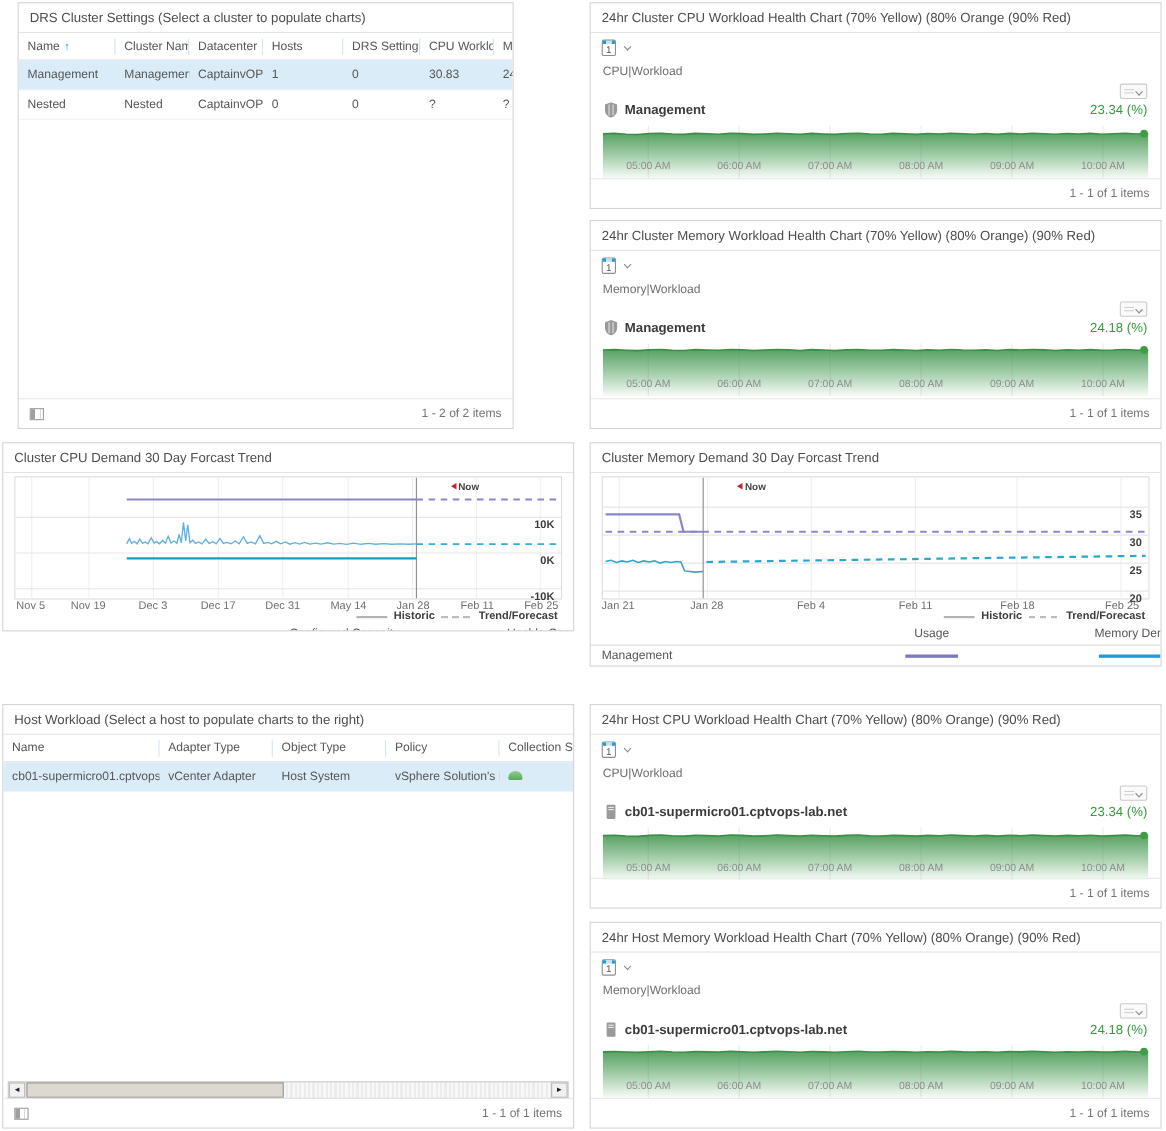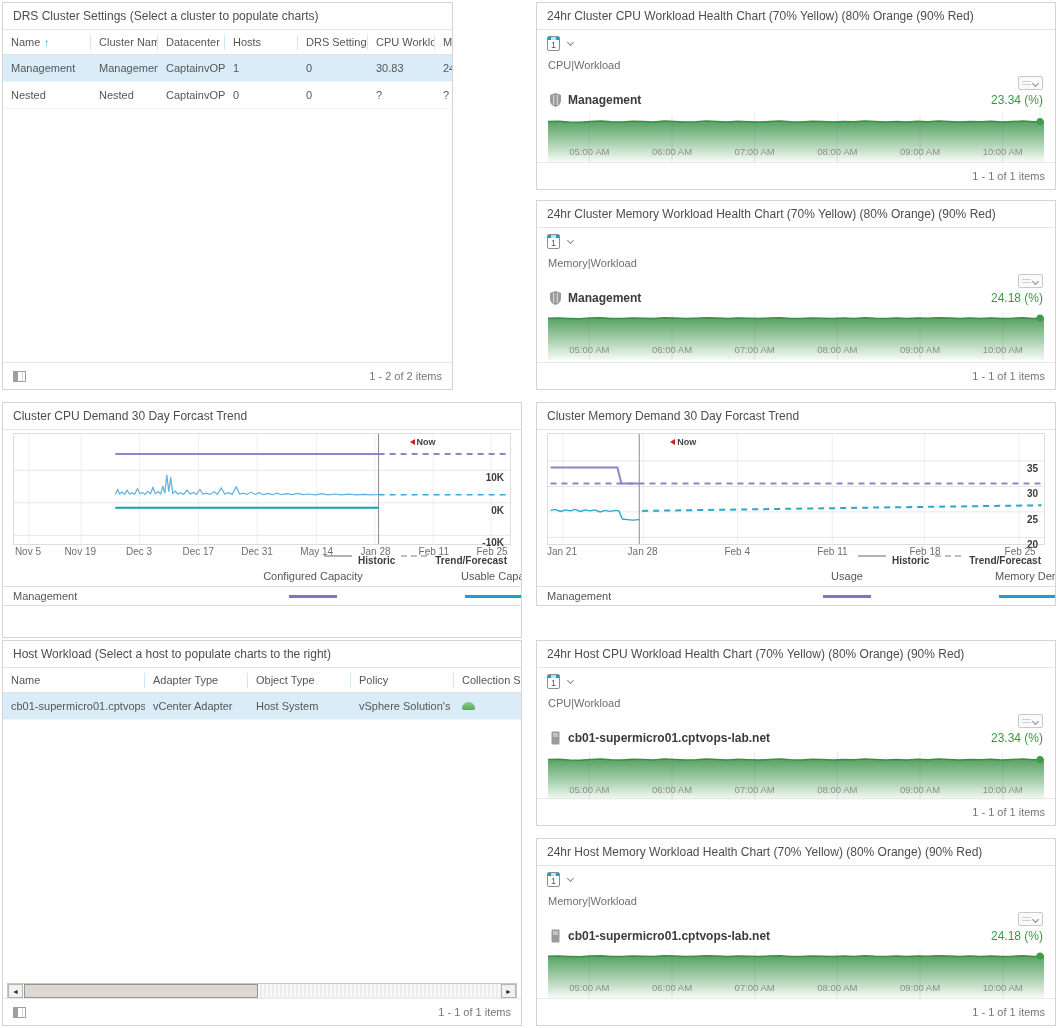--- a/index.html
+++ b/index.html
@@ -2,24 +2,24 @@
 <html><head>
 <meta charset="utf-8">
 <style>
   html,body{margin:0;padding:0;background:#fff;}
   *{box-sizing:border-box;}
   body{width:1060px;height:1028px;position:relative;font-family:"Liberation Sans","DejaVu Sans",sans-serif;}
   .panel{position:absolute;background:#fff;border:1px solid #d4d4d4;overflow:hidden;}
   .panel-title{height:27px;line-height:26px;padding:0 10px;font-size:12px;color:#4d4d4d;border-bottom:1px solid #e4e4e4;white-space:nowrap;overflow:hidden;}
 
   
-  #p-drs{left:2px;top:2px;width:451px;height:388px;}
+  #p-drs{left:16px;top:2px;width:451px;height:388px;}
   #p-ccpu{left:536px;top:2px;width:520px;height:188px;}
   #p-cmem{left:536px;top:200px;width:520px;height:190px;}
-  #p-fcpu{left:2px;top:402px;width:520px;height:236px;}
+  #p-fcpu{left:2px;top:402px;width:520px;height:172px;}
   #p-fmem{left:536px;top:402px;width:520px;height:204px;}
   #p-host{left:2px;top:640px;width:520px;height:386px;}
   #p-hcpu{left:536px;top:640px;width:520px;height:186px;}
   #p-hmem{left:536px;top:838px;width:520px;height:188px;}
 
   
   .dg-head{display:flex;height:25px;align-items:center;border-bottom:1px solid #e2e2e2;}
   .dg-th{font-size:11px;color:#565656;padding:0 8px;height:15px;line-height:15px;white-space:nowrap;overflow:hidden;flex-shrink:0;border-right:1px solid #cfe8f5;}
   .dg-th:last-child{border-right:none;}
   .sort-arrow{color:#0095d3;font-size:10px;margin-left:4px;font-weight:bold;}
@@ -52,21 +52,21 @@
   .spark .times span{flex:1;text-align:center;font-size:9.5px;color:#8d8d8d;}
 
   
   .fc-plot{position:absolute;left:10px;top:30px;width:498px;height:112px;border:1px solid #ddd;}
   .fc-plot svg{position:absolute;left:0;top:0;}
   .fc-ylabel{position:absolute;right:6px;font-size:10px;font-weight:bold;color:#3c3c3c;}
   .now-flag{position:absolute;top:3px;display:flex;align-items:center;font-size:9px;font-weight:bold;color:#444;margin-left:28px;}
   .now-tri{width:0;height:0;border:3.5px solid transparent;border-right:5px solid #d21e28;margin-right:2px;}
   .fc-xlabels{position:absolute;left:10px;top:143px;width:498px;height:12px;}
   .fc-xlabels span{position:absolute;transform:translateX(-50%);font-size:10px;color:#6e6e6e;white-space:nowrap;}
-  .fc-legend{position:absolute;right:14px;top:152px;display:flex;gap:6px;font-size:10px;font-weight:bold;color:#3d3d3d;}
+  .fc-legend{position:absolute;right:14px;top:152px;display:flex;align-items:center;gap:6px;font-size:10px;font-weight:bold;color:#3d3d3d;}
   .leg-solid{width:28px;height:2px;background:#b3b3b3;}
   .leg-dash{width:28px;height:2px;background:repeating-linear-gradient(90deg,#bdbdbd 0 6px,transparent 6px 10px);}
   .fc-table{position:absolute;left:0;right:0;top:164px;height:40px;overflow:hidden;}
   .fc-th1{position:absolute;left:310px;transform:translateX(-50%);top:3px;font-size:11px;color:#565656;white-space:nowrap;}
   .fc-th2{position:absolute;left:458px;top:3px;font-size:11px;color:#565656;white-space:nowrap;}
   .fc-row{position:absolute;left:0;right:0;top:19px;height:20px;border-top:1px solid #dcdcdc;border-bottom:1px solid #dcdcdc;}
   .fc-rowname{position:absolute;left:10px;top:3px;font-size:11px;color:#565656;}
   .fc-sw1{position:absolute;left:286px;top:8px;width:48px;height:3px;}
   .fc-sw2{position:absolute;left:462px;top:8px;width:60px;height:3px;}
 

